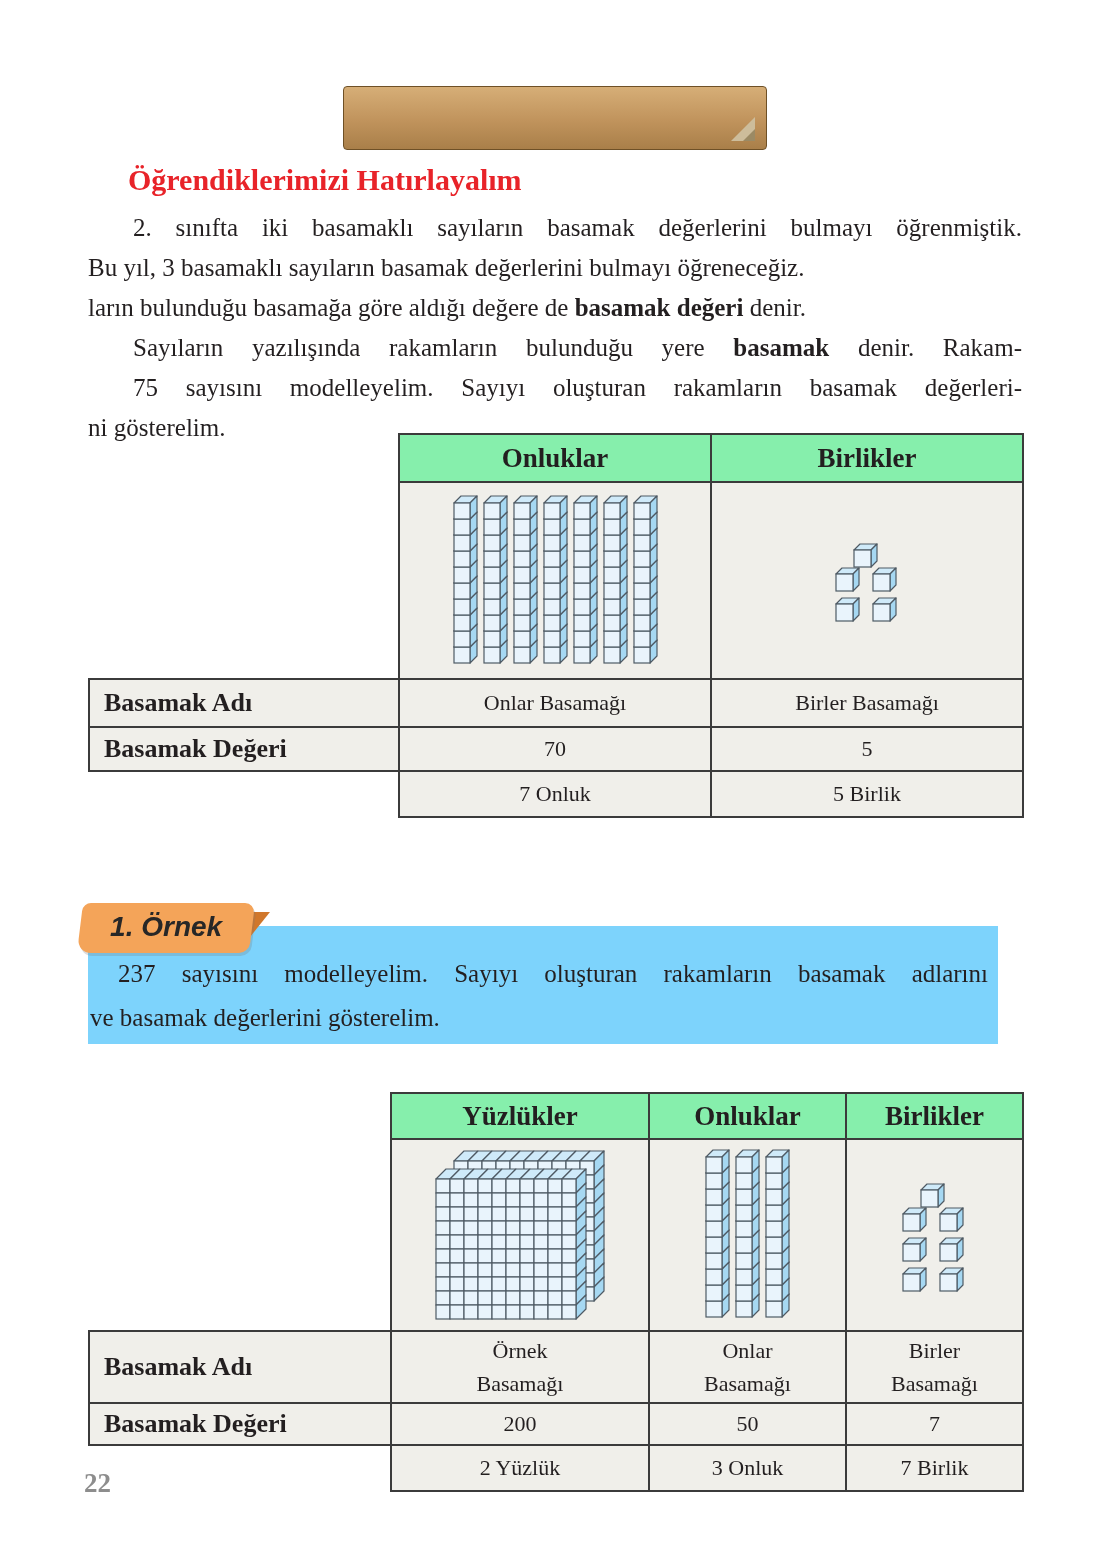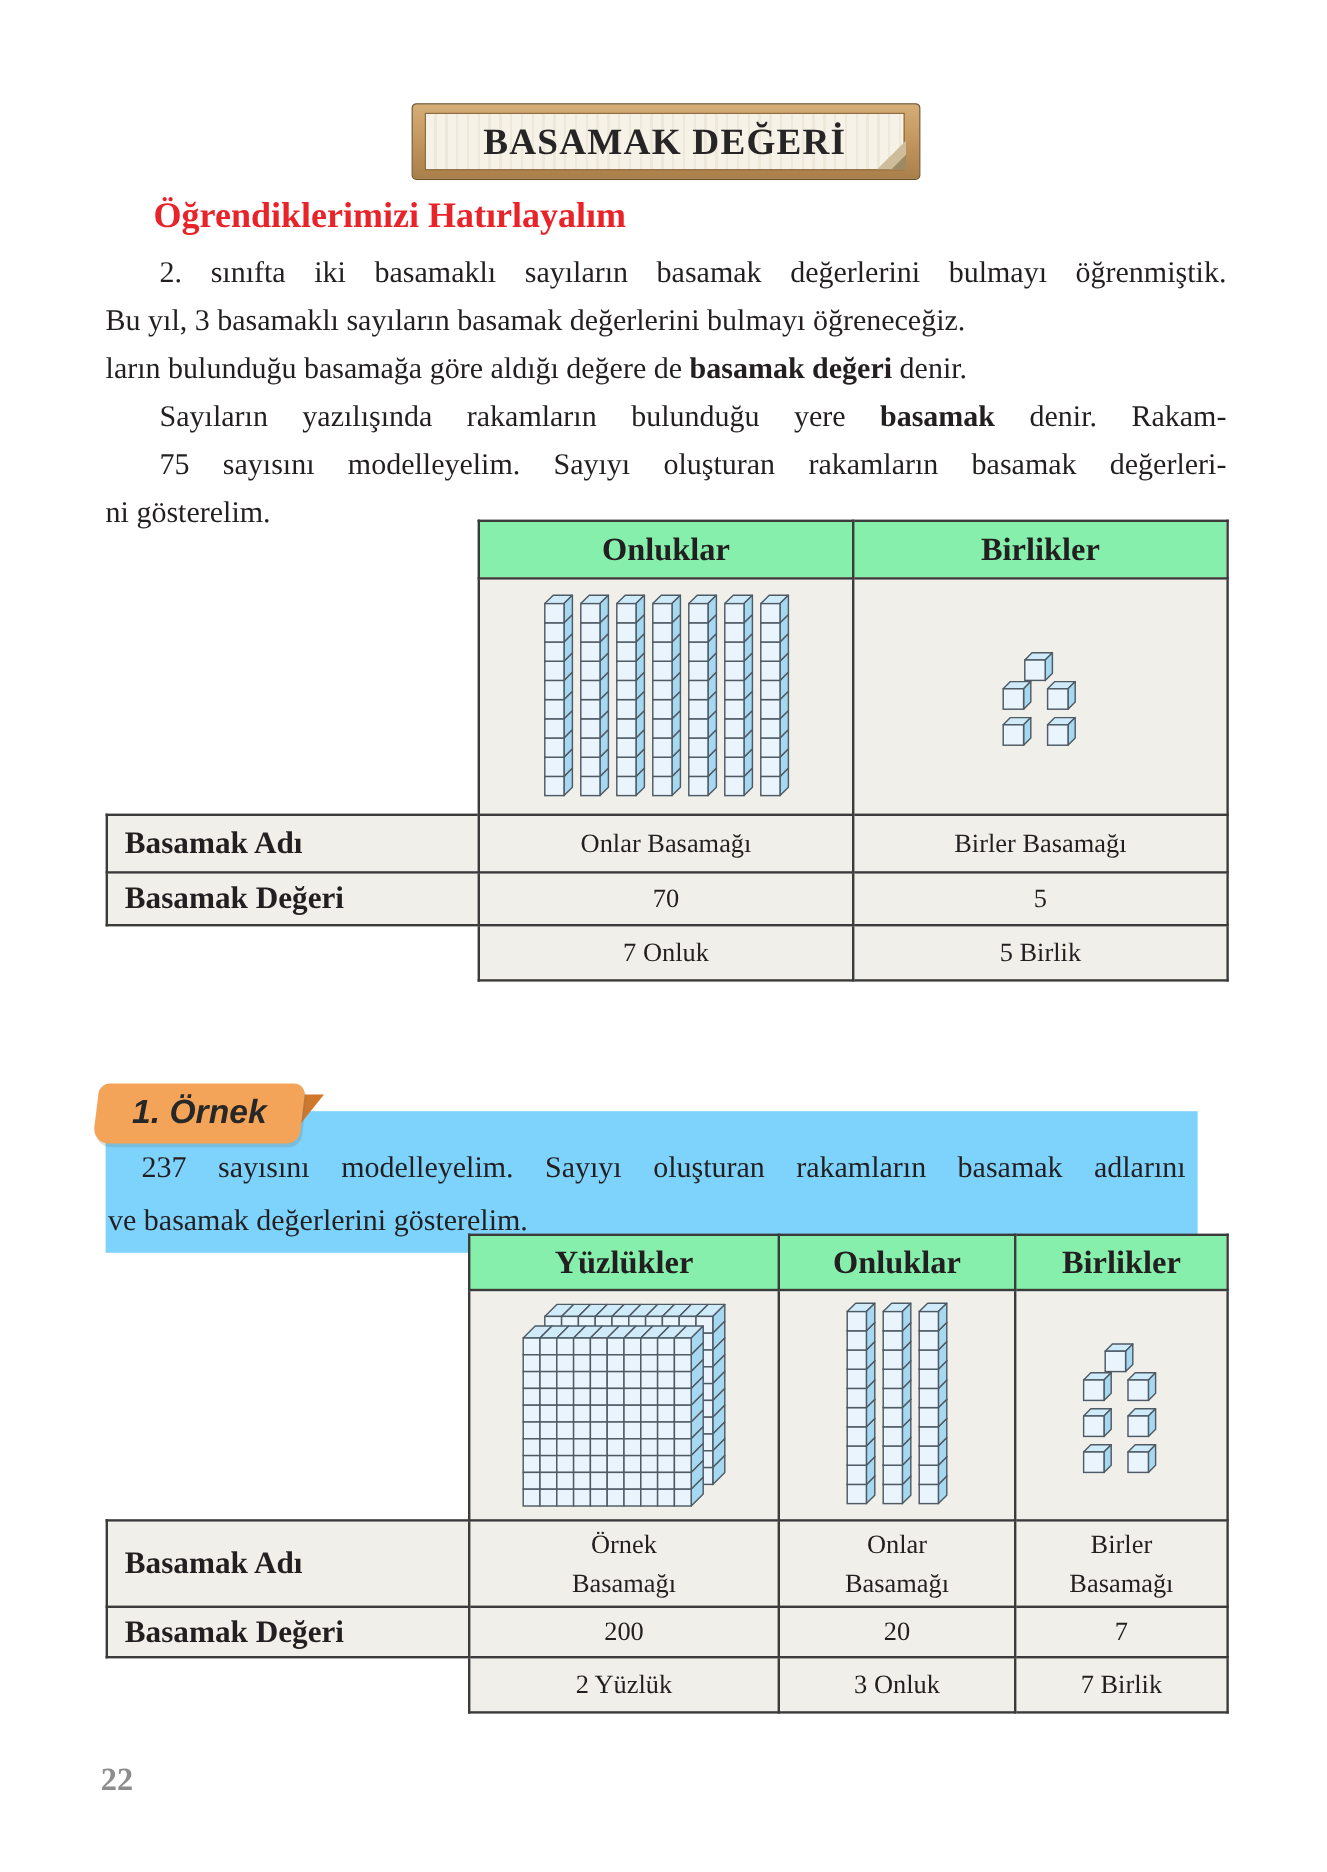--- a/index.html
+++ b/index.html
@@ -48,21 +48,21 @@
     border:2px solid #3b3b3b; background:#f0efea; text-align:center;
     vertical-align:middle; font-size:22px; padding:0 4px; overflow:hidden;
   }
   .ptable td.hdr { background:#86efac; font-weight:bold; font-size:27px; }
   .ptable td.lbl { font-weight:bold; font-size:26px; text-align:left; padding-left:14px; }
   .ptable td.ghost { border:0 none; background:transparent; }
   .ptable td.blockcell { padding:0; }
   .ptable td.blockcell svg { display:block; margin:0 auto; }
   .two-line { white-space:pre-line; line-height:33px; }
   .t1 { left:88px; top:433px; }
-  .t2 { left:88px; top:1028px; }
+  .t2 { left:88px; top:1092px; }
 
   
   .example-panel {
     position:absolute; left:88px; top:926px; width:910px; height:118px;
     background:#7dd3fc;
   }
   .ex-text { padding-top:26px; font-size:25px; }
   .ex-line { line-height:44px; margin:0 10px 0 2px; }
   .ex-indent { text-indent:28px; }
 
@@ -86,23 +86,20 @@
   
   .page-num {
     position:absolute; left:84px; top:1468px;
     font-size:27px; font-weight:bold; color:#8d8d8d;
   }
 </style>
 </head>
 <body>
 
 <div class="banner">
-  <div class="banner-paper">
-    <span class="banner-title">BASAMAK DEĞERİ</span>
-  </div>
   <div class="banner-curl"></div>
   <div class="banner-curl-shadow"></div>
 </div>
 
 <h2 class="recall-heading">Öğrendiklerimizi Hatırlayalım</h2>
 
 <div class="textblock">
   <div class="tline just indent">2. sınıfta iki basamaklı sayıların basamak değerlerini bulmayı öğrenmiştik.</div>
   <div class="tline">Bu yıl, 3 basamaklı sayıların basamak değerlerini bulmayı öğreneceğiz.</div>
   <div class="tline"><span>ların bulunduğu basamağa göre aldığı değere de </span><b>basamak değeri</b><span> denir.</span></div>
@@ -773,21 +770,21 @@
     <td class="two-line">Örnek
 Basamağı</td>
     <td class="two-line">Onlar
 Basamağı</td>
     <td class="two-line">Birler
 Basamağı</td>
   </tr>
   <tr style="height:42px">
     <td class="lbl">Basamak Değeri</td>
     <td>200</td>
-    <td>20</td>
+    <td>50</td>
     <td>7</td>
   </tr>
   <tr style="height:46px">
     <td class="ghost"></td>
     <td>2 Yüzlük</td>
     <td>3 Onluk</td>
     <td>7 Birlik</td>
   </tr>
 </tbody>
   </table>

